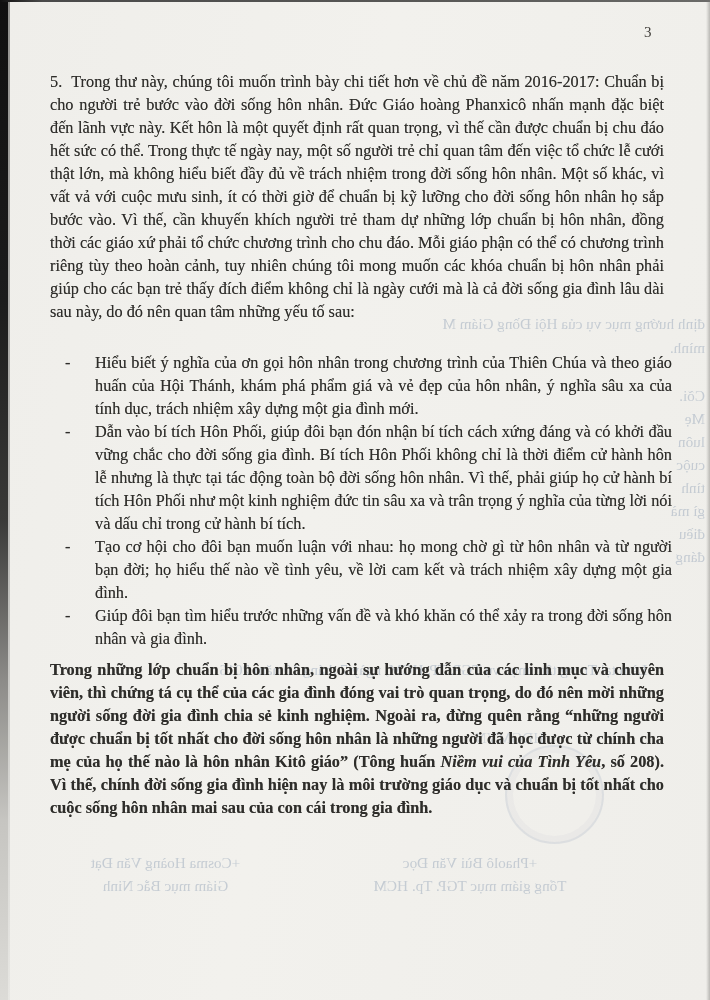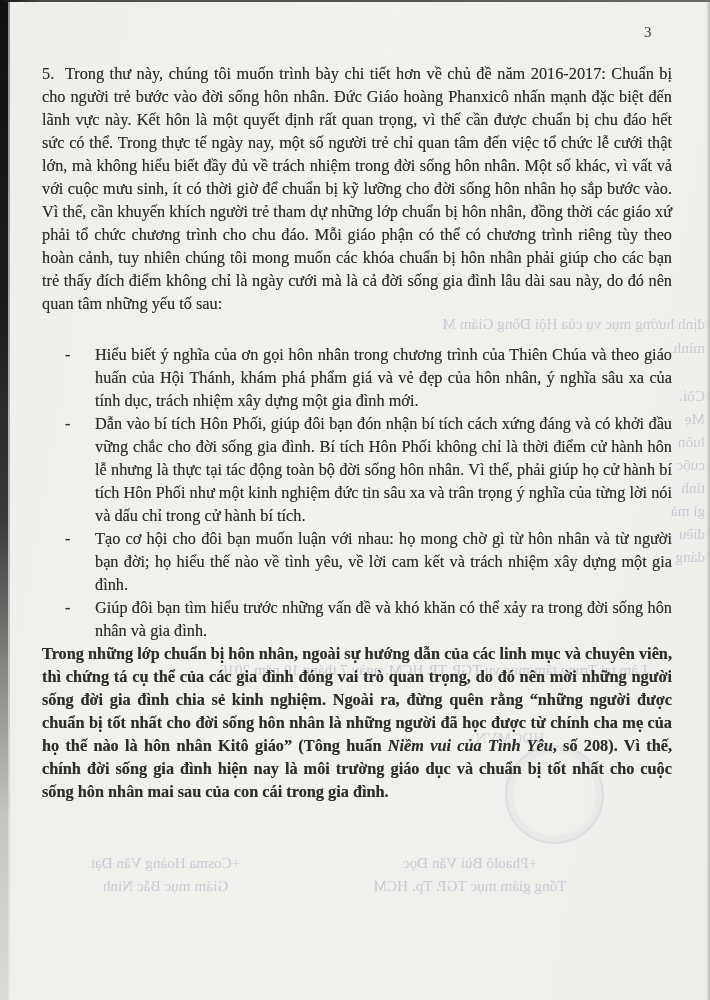--- a/index.html
+++ b/index.html
@@ -34,21 +34,21 @@
     position: absolute; left: 644px; top: 24px;
     font-size: 15px; color: #403e3a;
   }
   .doc {
     position: absolute; left: 42px; top: 62px; width: 630px;
     font-size: 16.3px; line-height: 23px;
     color: #2e2d2a;
     text-align: justify;
     text-shadow: 0 0 .5px rgba(46,45,42,.55);
   }
-  .doc p { margin: 0; }
+  .doc p { margin: 8px; }
   .list { margin-top: 28px; }
   .li { position: relative; padding-left: 53px; }
   .li .dash { position: absolute; left: 23px; top: 0; }
   .closing { margin-top: 22px; font-weight: bold; }
   .it { font-style: italic; }
 
   
   .bleed {
     position: absolute;
     font-family: "Liberation Serif", "DejaVu Serif", serif;

